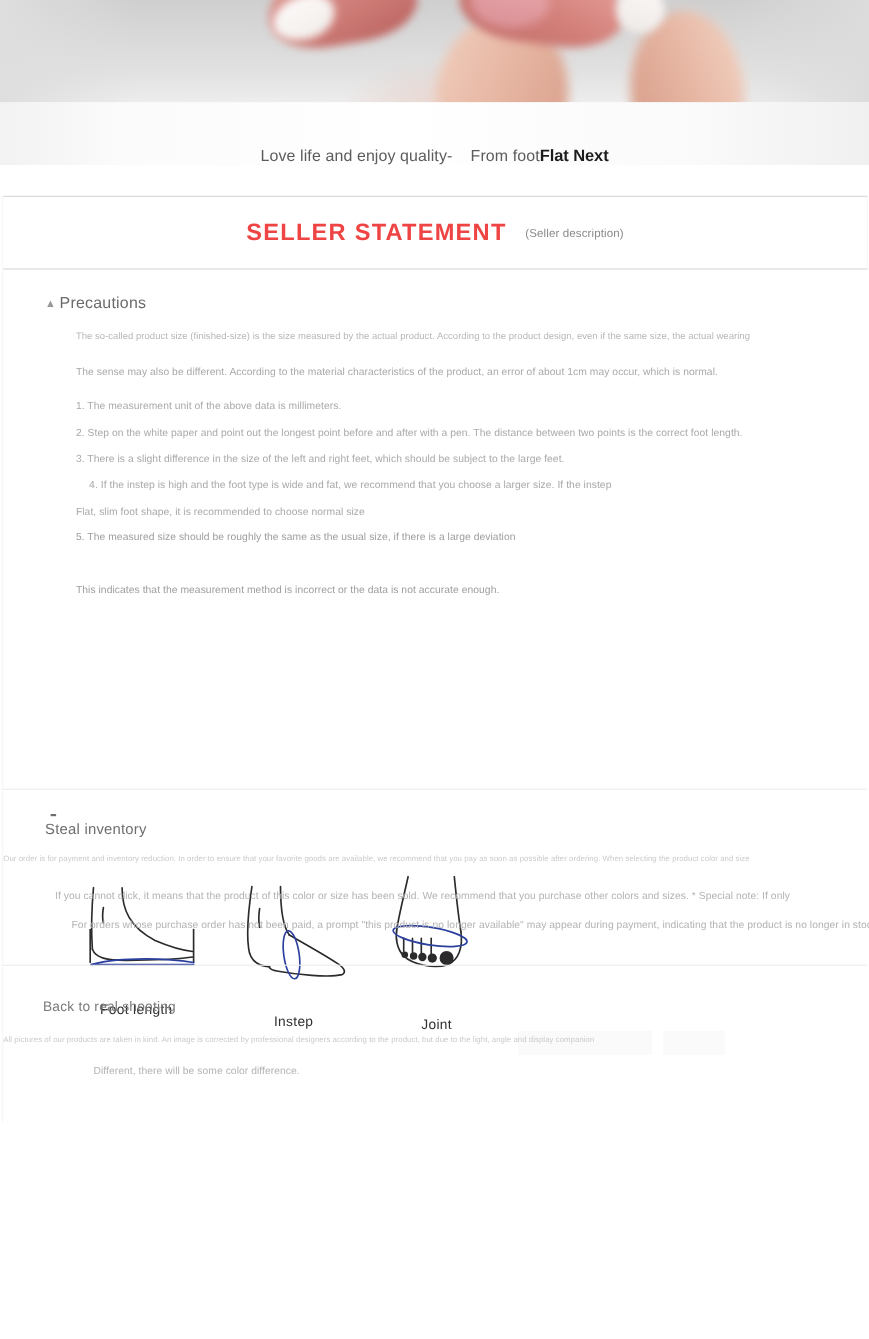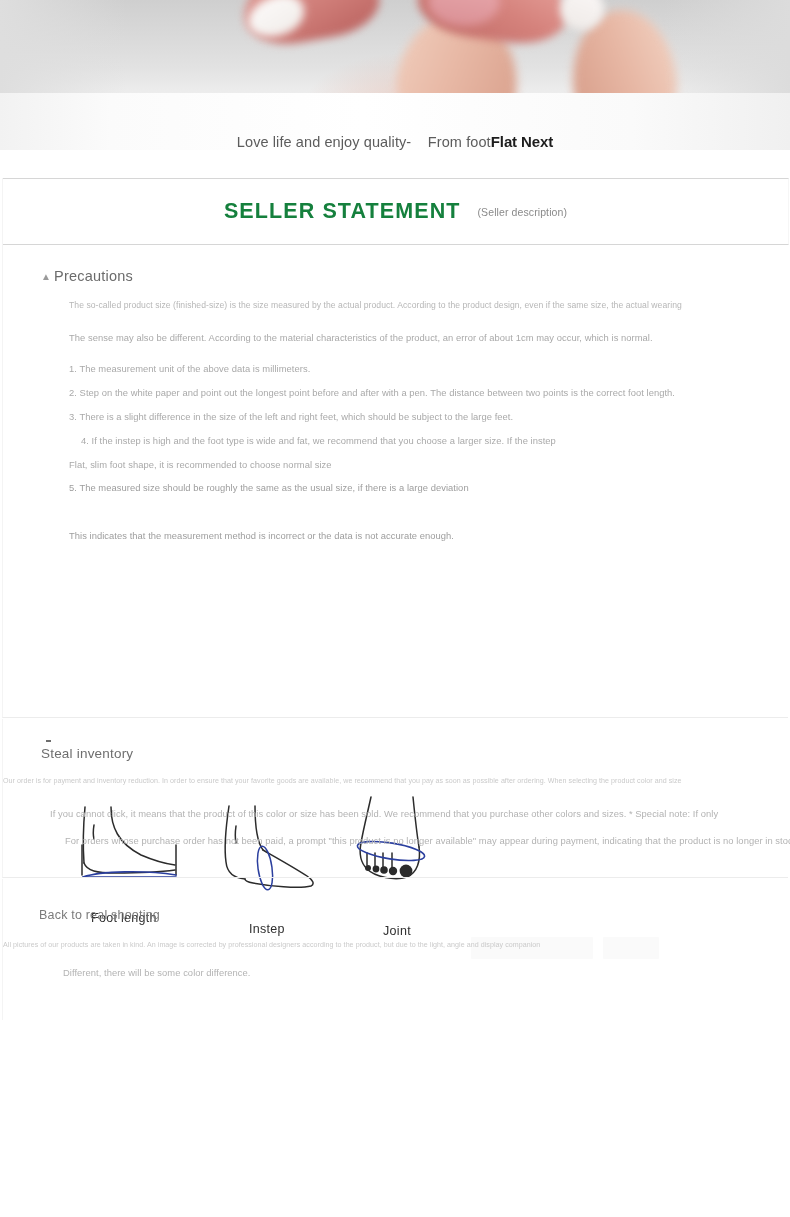--- a/index.html
+++ b/index.html
@@ -120,21 +120,21 @@
     border-right: 1px solid #f6f6f6;
     height: 65px;
     display: flex;
     align-items: center;
     justify-content: center;
     background: #ffffff;
   }
   .hdr-title {
     font-size: 21.5px;
     font-weight: 700;
-    color: #15803d;
+    color: #ef4444;
     letter-spacing: 1.1px;
   }
   .hdr-sub {
     font-size: 10.5px;
     color: #8a8a8a;
     margin-left: 17px;
     letter-spacing: 0.1px;
   }
 
   
@@ -345,14 +345,14 @@
   <div class="s-line s-norm" style="left:62px; top:116px;">For orders whose purchase order has not been paid, a prompt "this product is no longer available" may appear during payment, indicating that the product is no longer in stock.</div>
 </div>
 
 <div class="sec-shoot">
   <div class="shoot-head">Back to real shooting</div>
 
   <div class="shoot-ghost g1"></div>
   <div class="shoot-ghost g2"></div>
 
   <div class="s-line s-tiny" style="left:0px;  top:62px;">All pictures of our products are taken in kind. An image is corrected by professional designers according to the product, but due to the light, angle and display companion</div>
-  <div class="s-line s-norm" style="left:48px; top:88px;padding-left:12px;">Different, there will be some color difference.</div>
+  <div class="s-line s-norm" style="left:70px; top:88px;padding-left:12px;">Different, there will be some color difference.</div>
 </div>
 
 </body></html>

